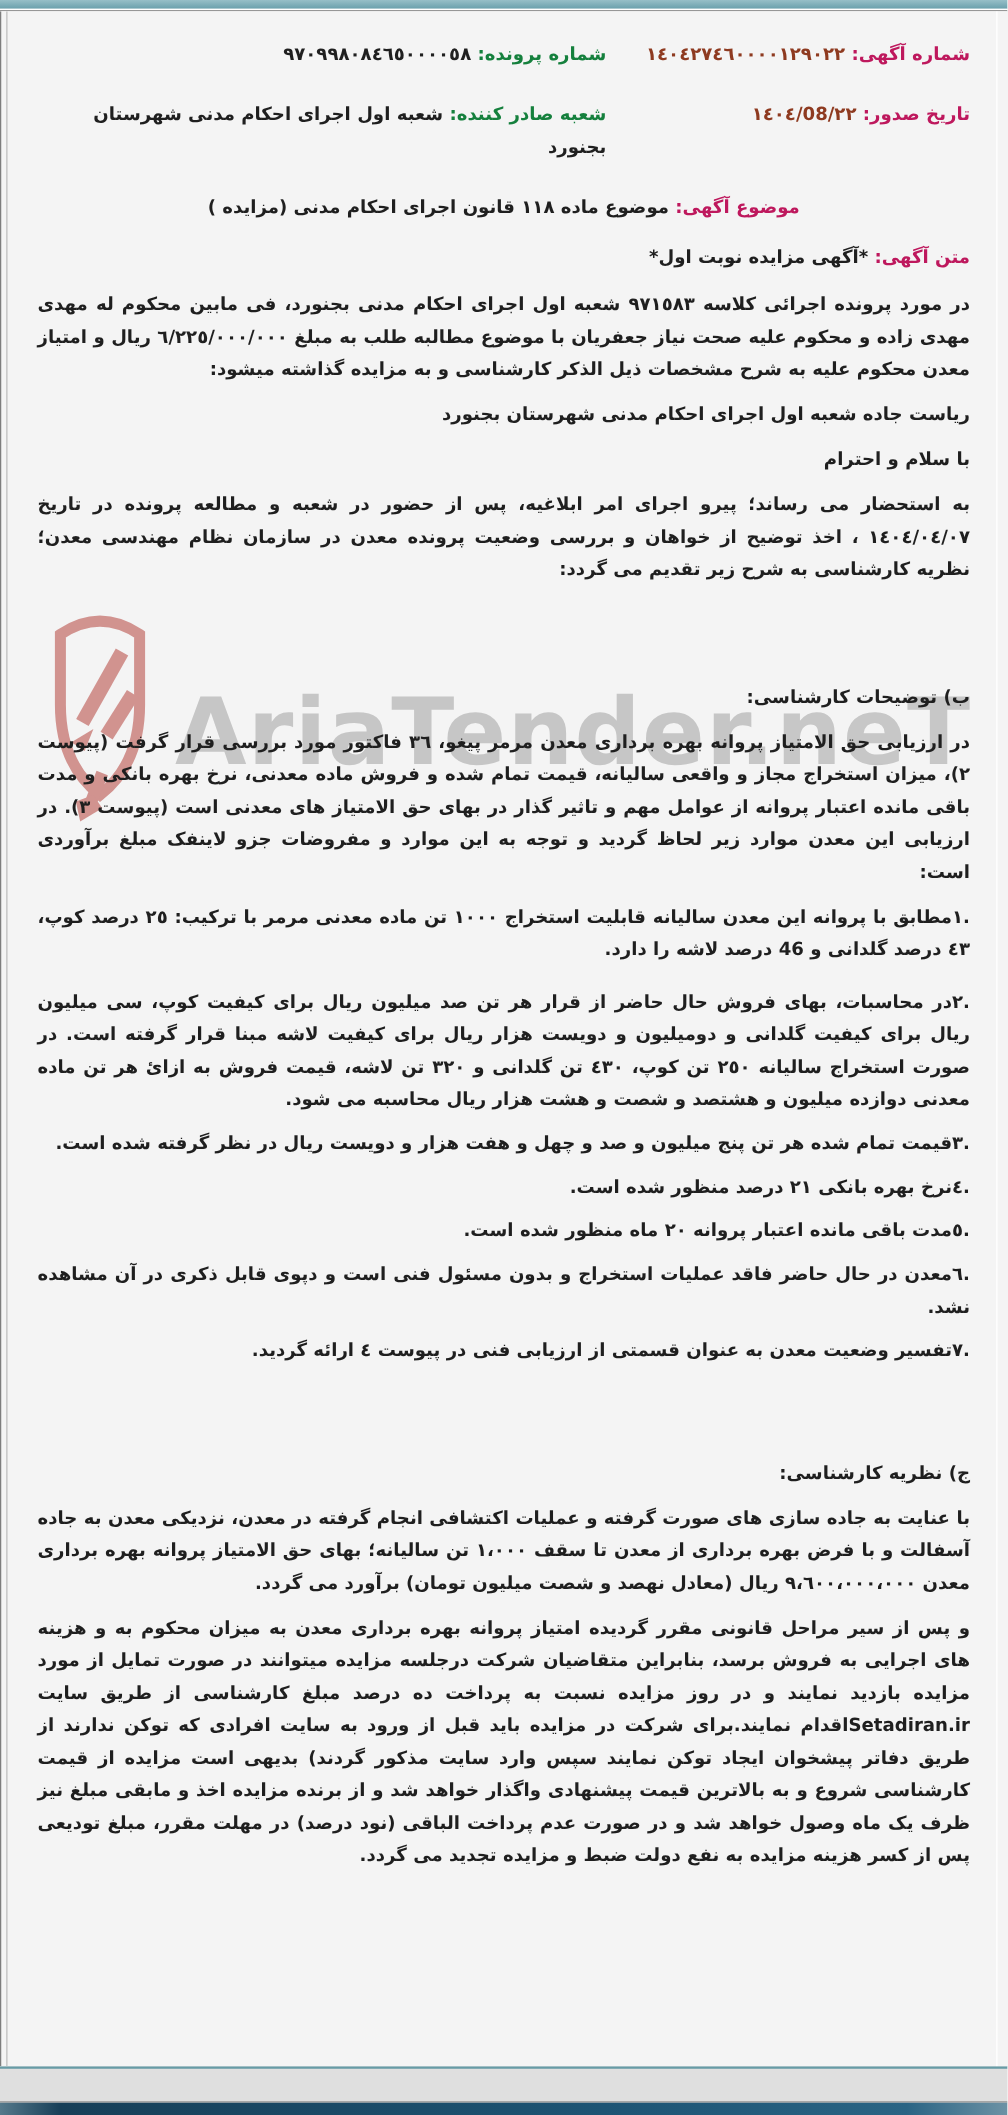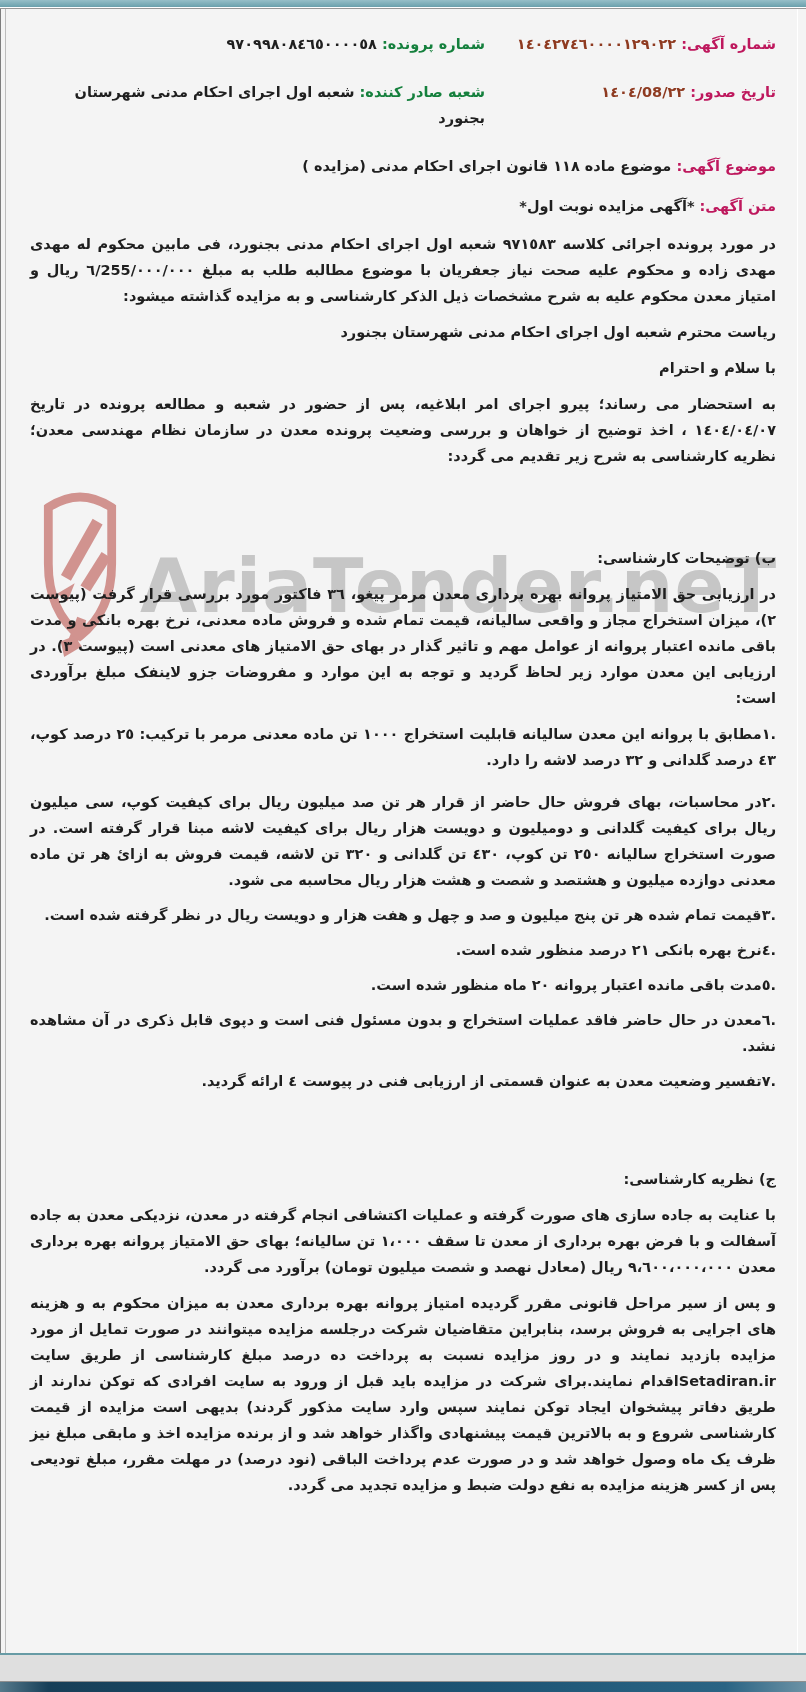--- a/index.html
+++ b/index.html
@@ -30,21 +30,21 @@
   }
   p{margin:0 0 10px 0;text-align:justify;}
   .single{text-align:right;}
   .hrow{display:flex;margin:0 0 22px 0;}
   .hfield-first{flex:0 0 39%;}
   .hfield-second{flex:1 1 auto;}
   .lbl-teal{color:#be185d;}
   .lbl-red{color:#15803d;}
   .val-red{color:#8e3a20;}
   .val-dark{color:#1f1f1f;}
-  .subject-row{margin:12px 0 14px 0;}
+  .subject-row{margin:12px 0 14px 0;text-align:center;}
   .metn-row{margin:0 0 12px 0;}
   .sec-gap-a{margin-top:72px;}
   .sec-gap-b{margin-top:76px;}
   .sec-gap-c{margin-top:72px;}
   .heading{margin-bottom:10px;text-align:right;}
   .list-item{margin:0 0 9px 0;}
   .list-item.wide-gap{margin-bottom:16px;}
 
   .watermark{
     position:absolute;top:468px;left:36px;z-index:0;
@@ -107,30 +107,30 @@
     <div class="subject-row">
       <span class="lbl-teal">موضوع آگهی:</span>
       <span class="val-dark">موضوع ماده ١١٨ قانون اجرای احکام مدنی (مزایده )</span>
     </div>
 
     <div class="metn-row">
       <span class="lbl-teal">متن آگهی:</span>
       <span class="val-dark">*آگهی مزایده نوبت اول*</span>
     </div>
 
-    <p>در مورد پرونده اجرائی کلاسه ٩٧١٥٨٣ شعبه اول اجرای احکام مدنی بجنورد، فی مابین محکوم له مهدی مهدی زاده و محکوم علیه صحت نیاز جعفریان با موضوع مطالبه طلب به مبلغ ٦/255/٠٠٠/٠٠٠ ریال و امتیاز معدن محکوم علیه به شرح مشخصات ذیل الذکر کارشناسی و  به مزایده گذاشته میشود:</p>
-    <p class="single">ریاست محترم شعبه اول اجرای احکام مدنی شهرستان بجنورد</p>
+    <p>در مورد پرونده اجرائی کلاسه ٩٧١٥٨٣ شعبه اول اجرای احکام مدنی بجنورد، فی مابین محکوم له مهدی مهدی زاده و محکوم علیه صحت نیاز جعفریان با موضوع مطالبه طلب به مبلغ ٦/٢٢٥/٠٠٠/٠٠٠ ریال و امتیاز معدن محکوم علیه به شرح مشخصات ذیل الذکر کارشناسی و  به مزایده گذاشته میشود:</p>
+    <p class="single">ریاست جاده شعبه اول اجرای احکام مدنی شهرستان بجنورد</p>
     <p class="single">با سلام و احترام</p>
     <p>به استحضار می رساند؛ پیرو اجرای امر ابلاغیه، پس از حضور در شعبه و مطالعه پرونده در تاریخ ١٤٠٤/٠٤/٠٧ ، اخذ توضیح از خواهان و بررسی وضعیت پرونده معدن در سازمان نظام مهندسی معدن؛ نظریه کارشناسی به شرح زیر تقدیم می گردد:</p>
 
 
     <p class="heading sec-gap-b">ب) توضیحات کارشناسی:</p>
     <p>در ارزیابی حق الامتیاز پروانه بهره برداری معدن مرمر پیغو، ٣٦ فاکتور مورد بررسی قرار گرفت (پیوست ٢)، میزان استخراج مجاز و واقعی سالیانه، قیمت تمام شده و فروش ماده معدنی، نرخ بهره بانکی و مدت باقی مانده اعتبار پروانه از عوامل مهم و تاثیر گذار در بهای حق الامتیاز های معدنی است (پیوست ٣). در ارزیابی این معدن موارد زیر لحاظ گردید و توجه به این موارد و مفروضات جزو لاینفک مبلغ برآوردی است:</p>
 
-    <p class="list-item wide-gap">.١مطابق با پروانه این معدن سالیانه قابلیت استخراج ١٠٠٠ تن ماده معدنی مرمر با ترکیب: ٢٥ درصد کوپ، ٤٣ درصد گلدانی و ٣٢ درصد لاشه را دارد.</p>
+    <p class="list-item wide-gap">.١مطابق با پروانه این معدن سالیانه قابلیت استخراج ١٠٠٠ تن ماده معدنی مرمر با ترکیب: ٢٥ درصد کوپ، ٤٣ درصد گلدانی و 46 درصد لاشه را دارد.</p>
     <p class="list-item">.٢در محاسبات، بهای فروش حال حاضر از قرار هر تن صد میلیون ریال برای کیفیت کوپ، سی میلیون ریال برای کیفیت گلدانی و دومیلیون و دویست هزار ریال برای کیفیت لاشه مبنا قرار گرفته است. در صورت استخراج سالیانه ٢٥٠ تن کوپ، ٤٣٠ تن گلدانی و ٣٢٠ تن لاشه، قیمت فروش به ازائ هر تن ماده معدنی دوازده میلیون و هشتصد و شصت و هشت هزار ریال محاسبه می شود.</p>
     <p class="list-item">.٣قیمت تمام شده هر تن پنج میلیون و صد و چهل و هفت هزار و دویست ریال در نظر گرفته شده است.</p>
     <p class="list-item">.٤نرخ بهره بانکی ٢١ درصد منظور شده است.</p>
     <p class="list-item">.٥مدت باقی مانده اعتبار پروانه ٢٠ ماه منظور شده است.</p>
     <p class="list-item">.٦معدن در حال حاضر فاقد عملیات استخراج و بدون مسئول فنی است و دپوی قابل ذکری در آن مشاهده نشد.</p>
     <p class="list-item">.٧تفسیر وضعیت معدن به عنوان قسمتی از ارزیابی فنی در پیوست ٤ ارائه گردید.</p>
 
     <p class="heading sec-gap-c">ج) نظریه کارشناسی:</p>
     <p>با عنایت به جاده سازی های صورت گرفته و عملیات اکتشافی انجام گرفته در معدن،  نزدیکی معدن به جاده آسفالت و با فرض بهره برداری از معدن تا سقف ١،٠٠٠ تن سالیانه؛  بهای حق الامتیاز پروانه بهره برداری معدن ٩،٦٠٠،٠٠٠،٠٠٠ ریال (معادل نهصد و شصت میلیون تومان) برآورد می گردد.</p>
     <p>و پس از سیر مراحل قانونی مقرر گردیده امتیاز پروانه بهره برداری معدن به میزان محکوم به و هزینه های اجرایی به فروش برسد، بنابراین متقاضیان شرکت درجلسه مزایده میتوانند در صورت تمایل از مورد مزایده بازدید نمایند و در روز مزایده نسبت به پرداخت ده درصد مبلغ کارشناسی از طریق سایت  Setadiran.irاقدام نمایند.برای شرکت در مزایده باید قبل از ورود به سایت افرادی که توکن ندارند از طریق دفاتر پیشخوان ایجاد توکن نمایند سپس وارد سایت مذکور گردند) بدیهی است مزایده از قیمت کارشناسی شروع و به بالاترین قیمت پیشنهادی واگذار خواهد شد و از برنده مزایده اخذ و مابقی مبلغ نیز ظرف یک ماه وصول خواهد شد و در صورت عدم پرداخت الباقی (نود درصد) در مهلت مقرر، مبلغ تودیعی پس از کسر هزینه مزایده به نفع دولت ضبط و مزایده تجدید می گردد.</p>

